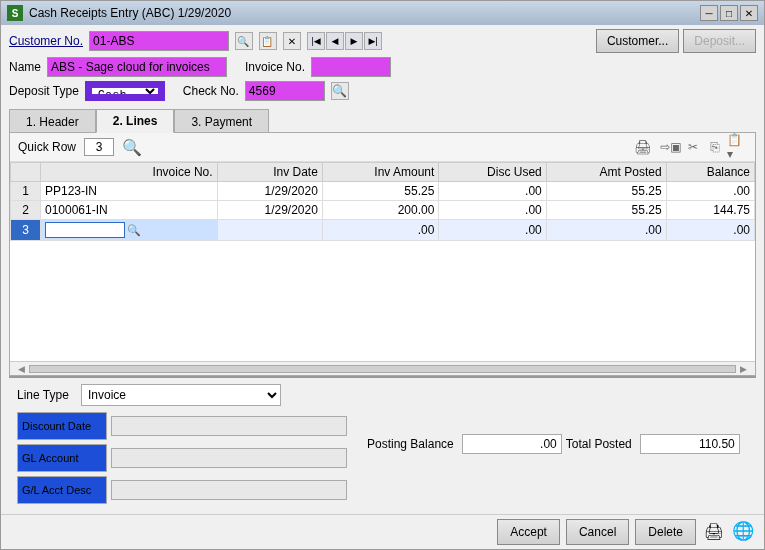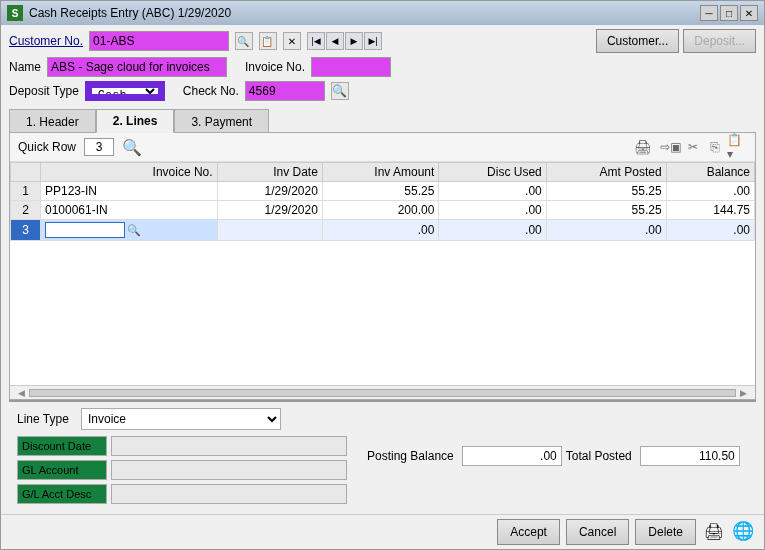--- a/index.html
+++ b/index.html
@@ -258,22 +258,22 @@
       gap: 4px;
       flex: 1;
     }
     .field-row {
       display: flex;
       align-items: center;
       gap: 4px;
     }
     .field-label {
       width: 90px;
-      background: #15803d;
-      height: 20px;
+      background: #1d4ed8;
+      height: 28px;
       display: flex;
       align-items: center;
       padding: 0 4px;
       font-size: 11px;
       border: 1px solid #aaa;
       flex-shrink: 0;
     }
     .field-value {
       flex: 1;
       height: 20px;

